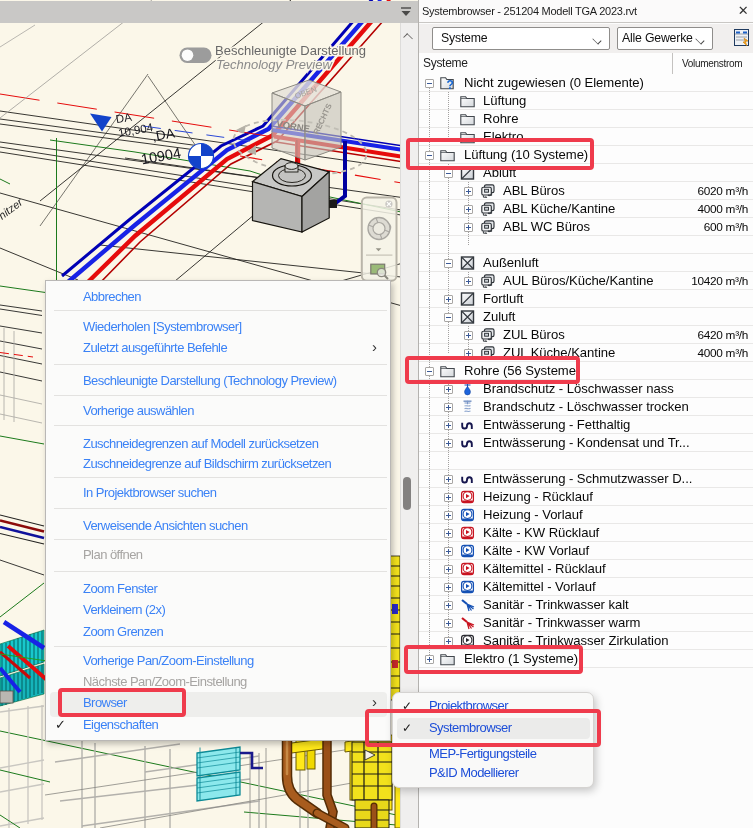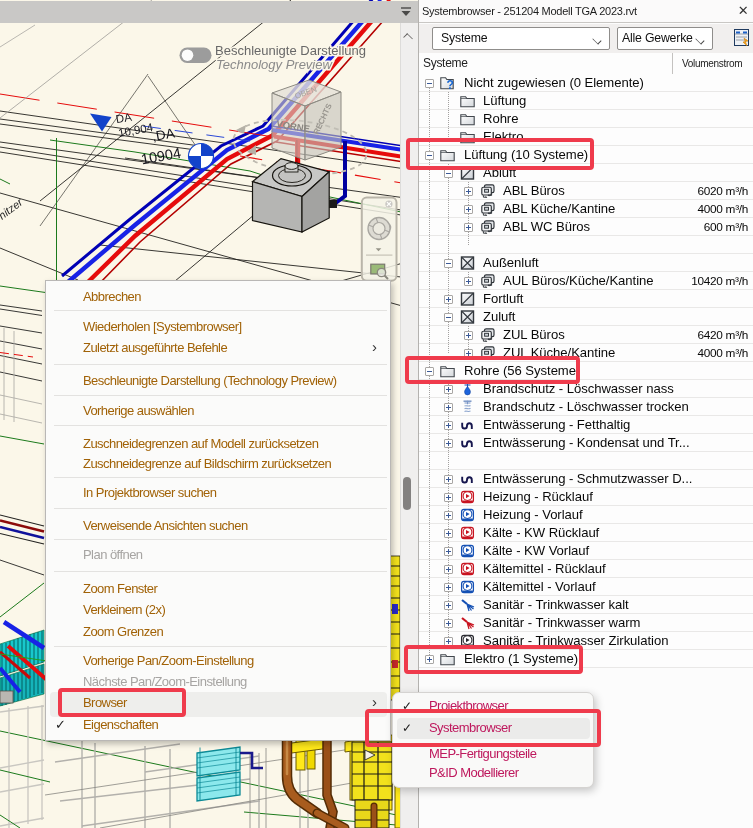--- a/index.html
+++ b/index.html
@@ -31,29 +31,29 @@
 .ex:after{content:"";position:absolute;left:1px;top:3px;width:5px;height:1px;background:#3c5a96}
 .ex.plus:before{content:"";position:absolute;left:3px;top:1px;width:1px;height:5px;background:#3c5a96}
 .ic{position:absolute;top:2px;width:15px;height:14px;overflow:visible}
 .lbl{position:absolute;top:0;font-size:13.1px;letter-spacing:-0.05px;color:#090909;white-space:nowrap}
 .val{position:absolute;right:6px;top:0;font-size:11.8px;letter-spacing:-0.3px;color:#090909}
 .g0{position:absolute;border-left:1px dotted #a3a1a0;width:1px;z-index:0}
 .row{z-index:1}
 
 #menu{position:absolute;left:45px;top:280px;width:346px;height:461px;background:#fbfbfa;
   border:1px solid #b9b7b5;box-shadow:2px 3px 6px rgba(0,0,0,.25);z-index:10}
-.mi{position:absolute;left:37px;font-size:13px;letter-spacing:-0.55px;color:#a16207;white-space:nowrap;line-height:21px}
+.mi{position:absolute;left:37px;font-size:13px;letter-spacing:-0.55px;color:#3b82f6;white-space:nowrap;line-height:21px}
 .mi.gray{color:#a6a4a2}
 .msep{position:absolute;left:8px;right:3px;height:1px;background:#e3e2e0}
 .marr{position:absolute;left:326px;width:12px;font-size:15px;color:#333;line-height:20px}
 .mchk{position:absolute;left:9px;font-size:13px;color:#222;line-height:21px}
 
 #smenu{position:absolute;left:392px;top:692px;width:202px;height:96px;background:#f9f9f8;
   border:1px solid #d5d3d1;border-radius:7px;box-shadow:2px 3px 8px rgba(0,0,0,.22);z-index:12}
-.si{position:absolute;left:36px;font-size:13px;letter-spacing:-0.55px;color:#be185d;white-space:nowrap;line-height:20px}
+.si{position:absolute;left:36px;font-size:13px;letter-spacing:-0.55px;color:#1d4ed8;white-space:nowrap;line-height:20px}
 .schk{position:absolute;left:9px;font-size:12px;color:#222;line-height:20px}
 #shl{position:absolute;left:4px;top:25px;width:193px;height:21px;background:#ebebea;border-radius:4px}
 
 .rb{position:absolute;border:4px solid #ef3b4c;border-radius:4px;z-index:20}
 
 #topbar{position:absolute;left:0;top:1px;width:418px;height:22px;background:#c9c8c6;z-index:3}
 #sstrip{position:absolute;left:400px;top:23px;width:18px;height:805px;background:#f0efee;z-index:3;border-left:1px solid #dddcda}
 #sthumb{position:absolute;left:2px;top:454px;width:8px;height:33px;background:#838180;border-radius:4px}
 #sarrow{position:absolute;left:3px;top:9px;width:10px;height:10px}
 #sarrow:before{content:"";position:absolute;left:0;top:2px;width:7px;height:7px;border-left:1.6px solid #5f5d5b;border-top:1.6px solid #5f5d5b;transform:rotate(45deg) scale(1,.7);transform-origin:4px 4px}

